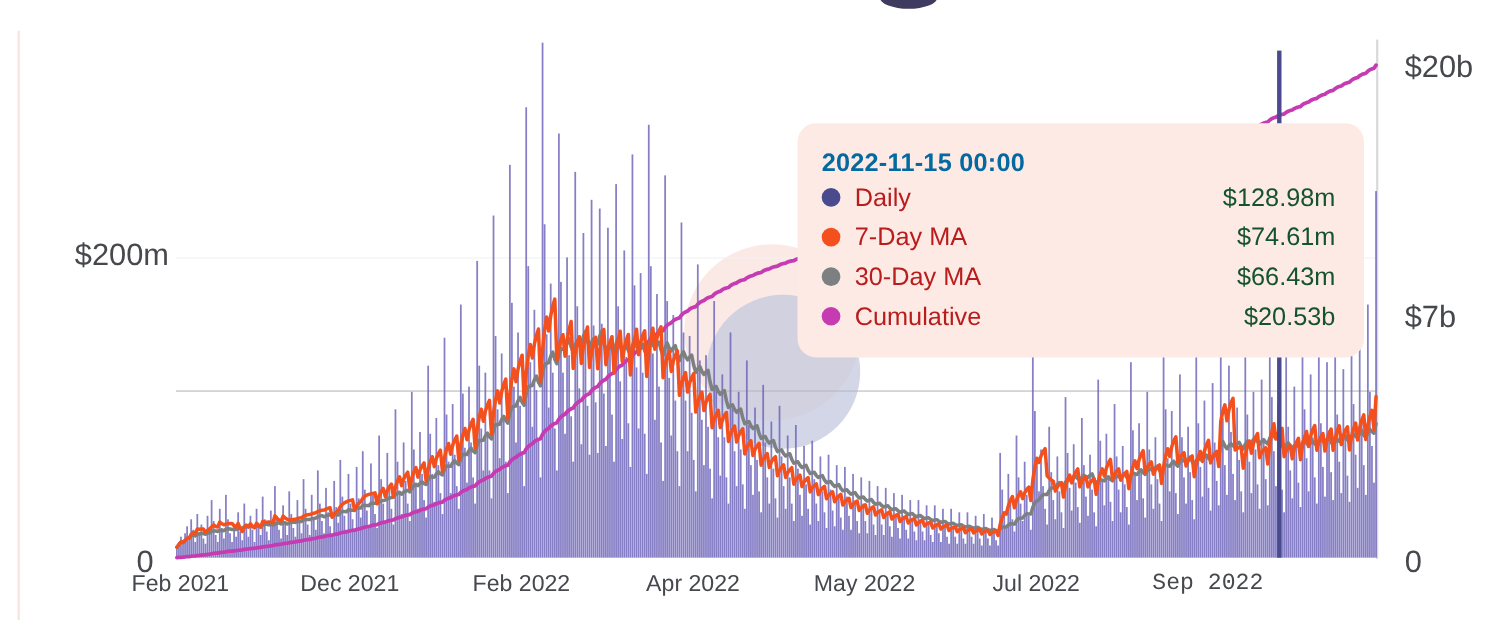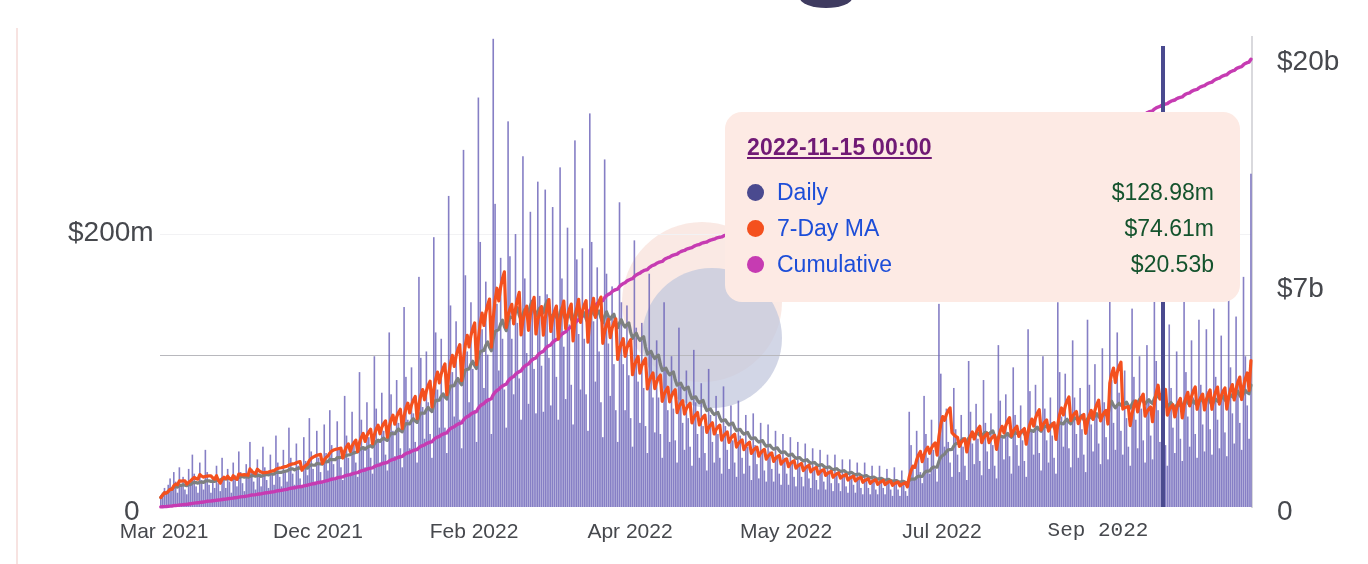--- a/index.html
+++ b/index.html
@@ -63,32 +63,32 @@
   
   .tooltip{
     position:absolute;left:725px;top:112px;width:515px;
     box-sizing:border-box;
     background:#fdeae4;
     border-radius:17px;
     padding:22px 26px 20px 22px;
     z-index:40;
   }
   .tt-title{
-    font-size:23px;font-weight:bold;color:#701a75;
-    letter-spacing:.2px;margin-bottom:13px;text-decoration:underline;
+    font-size:23px;font-weight:bold;color:#0369a1;
+    letter-spacing:.2px;
   }
   .tt-row{
     display:flex;align-items:center;
     height:36px;
   }
   .tt-dot{
     width:17px;height:17px;border-radius:50%;flex:0 0 auto;margin-right:13px;
   }
   .tt-name{
-    font-size:23px;color:#1d4ed8;flex:1 1 auto;white-space:nowrap;
+    font-size:23px;color:#b91c1c;flex:1 1 auto;white-space:nowrap;
   }
   .tt-val{
     font-size:23px;color:#14532d;white-space:nowrap;text-align:right;
   }
 
   
   .right-axis{
     position:absolute;left:1251px;top:36px;width:2px;height:472px;
     background:#d9d9dd;
   }
@@ -707,21 +707,21 @@
       <rect id="hover-bar" fill="#4a4a8f" x="1161" y="46" width="4" height="461"></rect>
     </svg>
 
     <div class="ylab left" style="top:216px;left:68px;right:auto;">$200m</div>
     <div class="ylab left" style="top:495px;left:124px;right:auto;">0</div>
 
     <div class="ylab right" style="top:45px;">$20b</div>
     <div class="ylab right" style="top:272px;">$7b</div>
     <div class="ylab right" style="top:495px;">0</div>
 
-    <div class="xlab" style="left:164px;">Mar 2021</div>
+    <div class="xlab" style="left:164px;">Feb 2021</div>
     <div class="xlab" style="left:318px;">Dec 2021</div>
     <div class="xlab" style="left:474px;">Feb 2022</div>
     <div class="xlab" style="left:630px;">Apr 2022</div>
     <div class="xlab" style="left:786px;">May 2022</div>
     <div class="xlab" style="left:942px;">Jul 2022</div>
     <div class="xlab" style="left:1098px;font-family:Liberation Mono, monospace;">Sep 2022</div>
 
   </div>
 
   <div class="tooltip">
@@ -732,20 +732,25 @@
       <span class="tt-name">Daily</span>
       <span class="tt-val">$128.98m</span>
     </div>
 
     <div class="tt-row">
       <span class="tt-dot" style="background:#f4501e"></span>
       <span class="tt-name">7-Day MA</span>
       <span class="tt-val">$74.61m</span>
     </div>
 
+    <div class="tt-row">
+      <span class="tt-dot" style="background:#7d8080"></span>
+      <span class="tt-name">30-Day MA</span>
+      <span class="tt-val">$66.43m</span>
+    </div>
 
     <div class="tt-row">
       <span class="tt-dot" style="background:#c63bb2"></span>
       <span class="tt-name">Cumulative</span>
       <span class="tt-val">$20.53b</span>
     </div>
   </div>
 
 </div>
 

